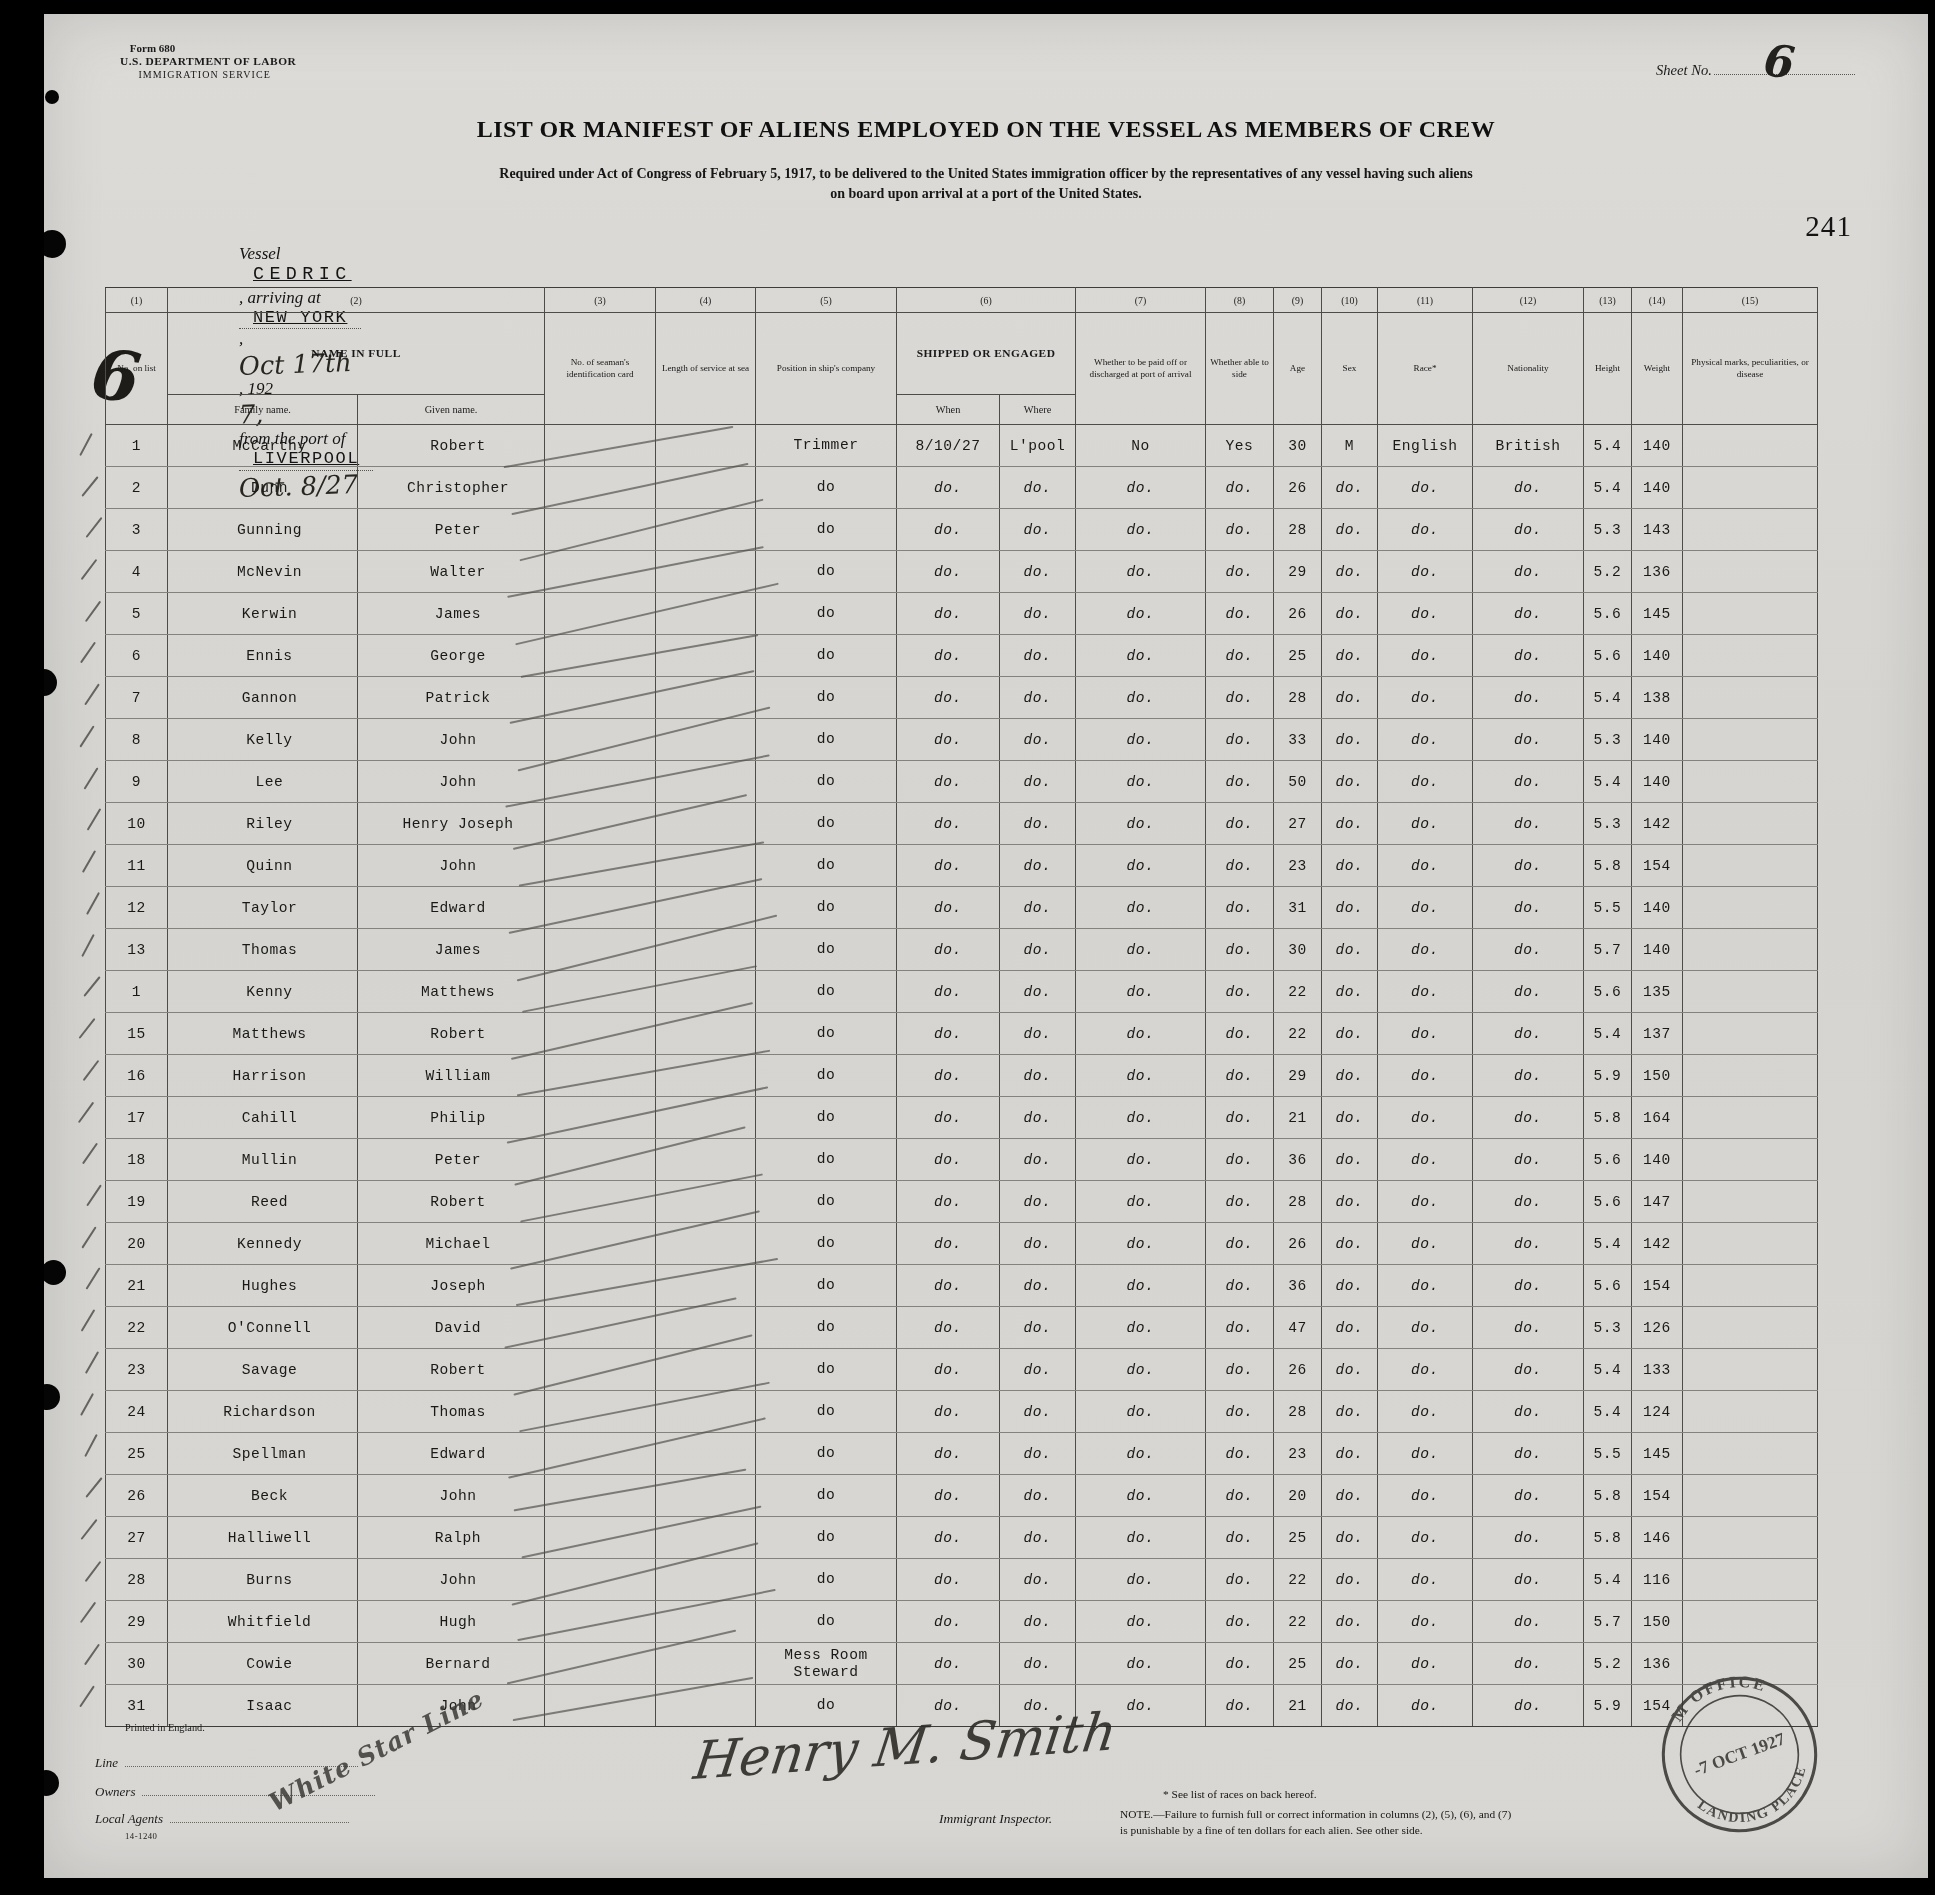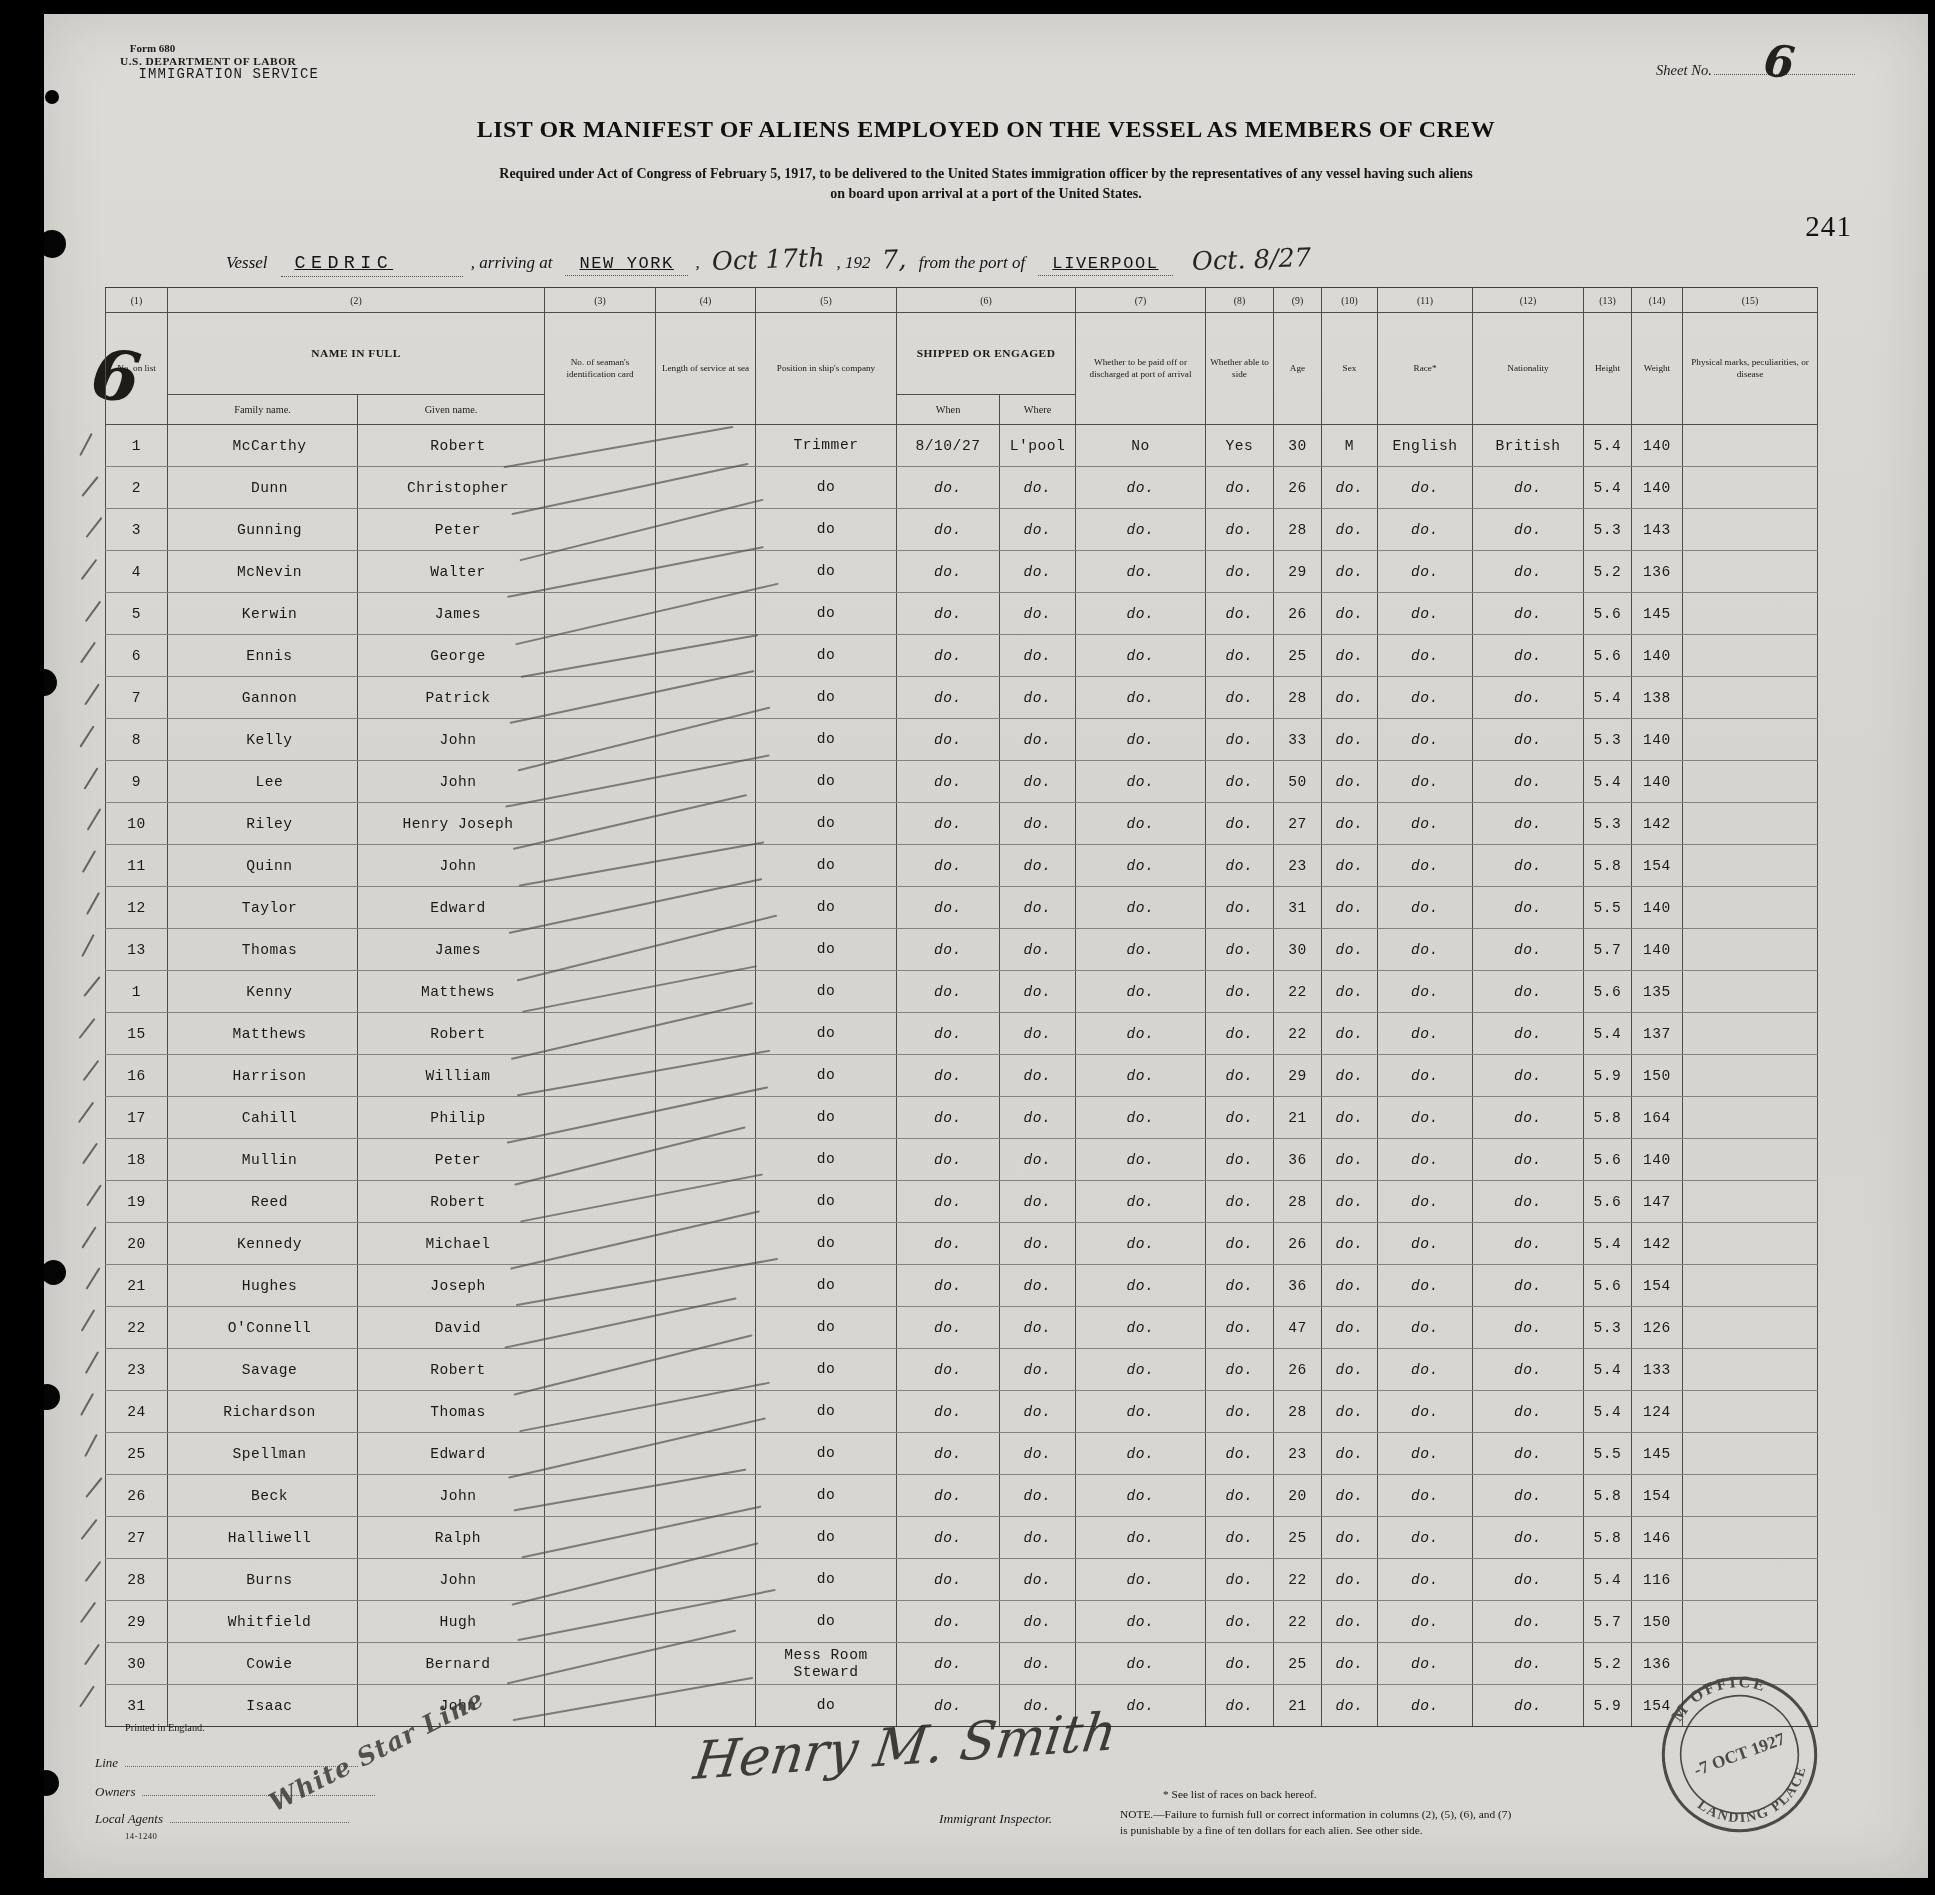--- a/index.html
+++ b/index.html
@@ -12,33 +12,33 @@
   .paper {
     position:absolute; left:44px; top:14px; width:1884px; height:1864px;
     background:linear-gradient(180deg,#dcdbd8 0%, #d5d4d1 45%, #d8d7d4 100%);
     overflow:hidden;
     box-shadow:inset 0 0 65px rgba(0,0,0,0.12);
   }
   
   .form-info { position:absolute; left:76px; top:28px; line-height:13px; }
   .form-no   { font-size:11px; font-weight:bold; padding-left:9.8px; }
   .dept      { font-size:11.4px; font-weight:bold; letter-spacing:0.5px; }
-  .svc       { font-size:14px; letter-spacing:1.1px; padding-left:18.4px;font-family:Liberation Mono, monospace; }
+  .svc       { font-size:10px; letter-spacing:1.1px; padding-left:18.4px; }
   .sheet-no  { position:absolute; left:1612px; top:48px; }
   .sheet-label { font-style:italic; font-size:14.6px; }
   .sheet-rule { display:inline-block; width:141px; border-bottom:1.1px dotted #56554f; height:4.3px; }
   .sheet-val { position:absolute; left:108px; top:-26px; font-family:"DejaVu Serif",serif; font-style:italic;
                font-size:44px; font-weight:bold; color:#22211d; transform:rotate(6deg); }
   .title { position:absolute; top:102px; width:100%; text-align:center;
            font-size:24px; font-weight:bold; letter-spacing:0.5px; color:#101010; }
   .subtitle { position:absolute; top:150px; width:100%; text-align:center;
               font-size:14px; font-weight:bold; line-height:20px; color:#161616; }
   .page-num { position:absolute; right:76px; top:196px; font-size:29px; letter-spacing:1.1px; color:#141414;margin-left:24px; }
   
-  .vessel-line { position:absolute; top:230px; left:182px; display:flex; align-items:baseline; white-space:nowrap; color:#141414; }
+  .vessel-line { position:absolute; top:230px; left:182px; display:flex; align-items:baseline; white-space:nowrap; color:#141414;flex-direction:column; }
   .v-label { font-style:italic; font-size:17px; }
   .v-typed { font-family:"Liberation Mono", monospace; font-size:17px; letter-spacing:1.6px;
              border-bottom:1.1px dotted #55544e; padding:0 14px 1.6px 14px; margin:0 7.6px 0 13px;text-decoration:underline; }
   .v-name  { letter-spacing:5.4px; font-size:18.4px; padding-right:70px; }
   .v-hw    { font-family:"DejaVu Serif",serif; font-style:italic; font-size:25.5px; color:#29261f;
              margin:0 12px; transform:rotate(-2deg); }
   .v-printed { font-style:italic; font-size:17px; }
   
   table.manifest { position:absolute; left:61px; top:273px; width:1712px;
                    border-collapse:collapse; table-layout:fixed; }

